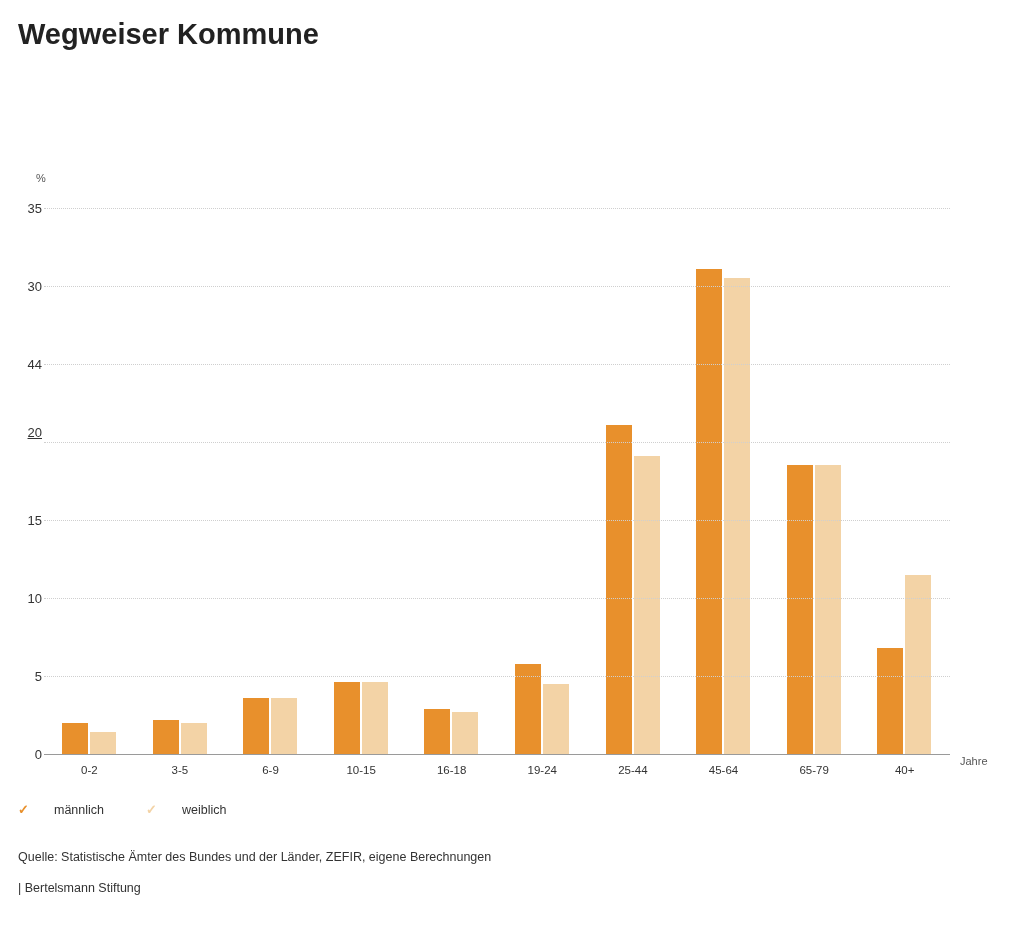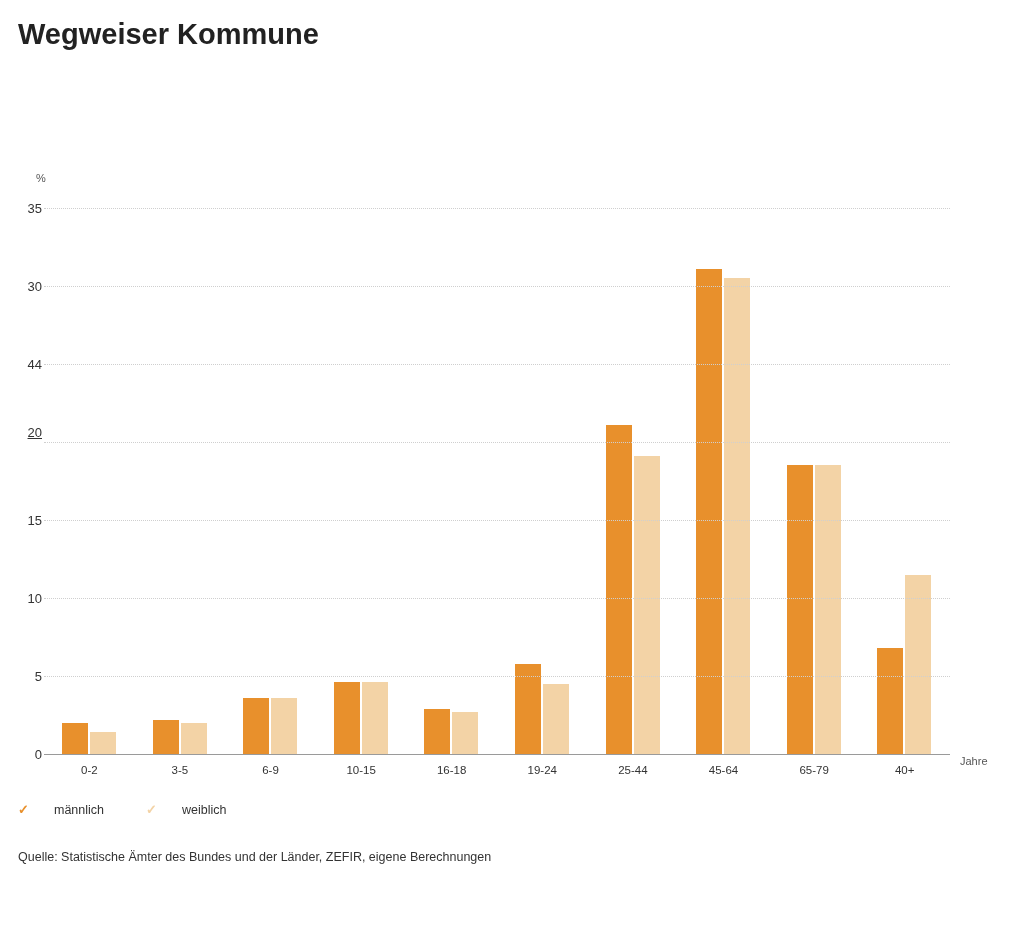--- a/index.html
+++ b/index.html
@@ -242,15 +242,16 @@
         <div class="xlabel" style="left: 634.5px;">45-64</div>
         <div class="xlabel" style="left: 725.1px;">65-79</div>
         <div class="xlabel" style="left: 815.7px;">40+</div>
       </div>
   </div>
 
   <div class="legend" id="legend"><div class="legend-item"><span class="legend-check m" style="color: rgb(232, 144, 44);">✓</span><span class="legend-label">männlich</span></div><div class="legend-item"><span class="legend-check w" style="color: rgb(243, 211, 166);">✓</span><span class="legend-label">weiblich</span></div></div>
 
   <div class="footer">
     <div>Quelle: Statistische Ämter des Bundes und der Länder, ZEFIR, eigene Berechnungen</div>
+    <div>| Bertelsmann Stiftung</div>
   </div>
 
 </div>
 
 </body></html>

